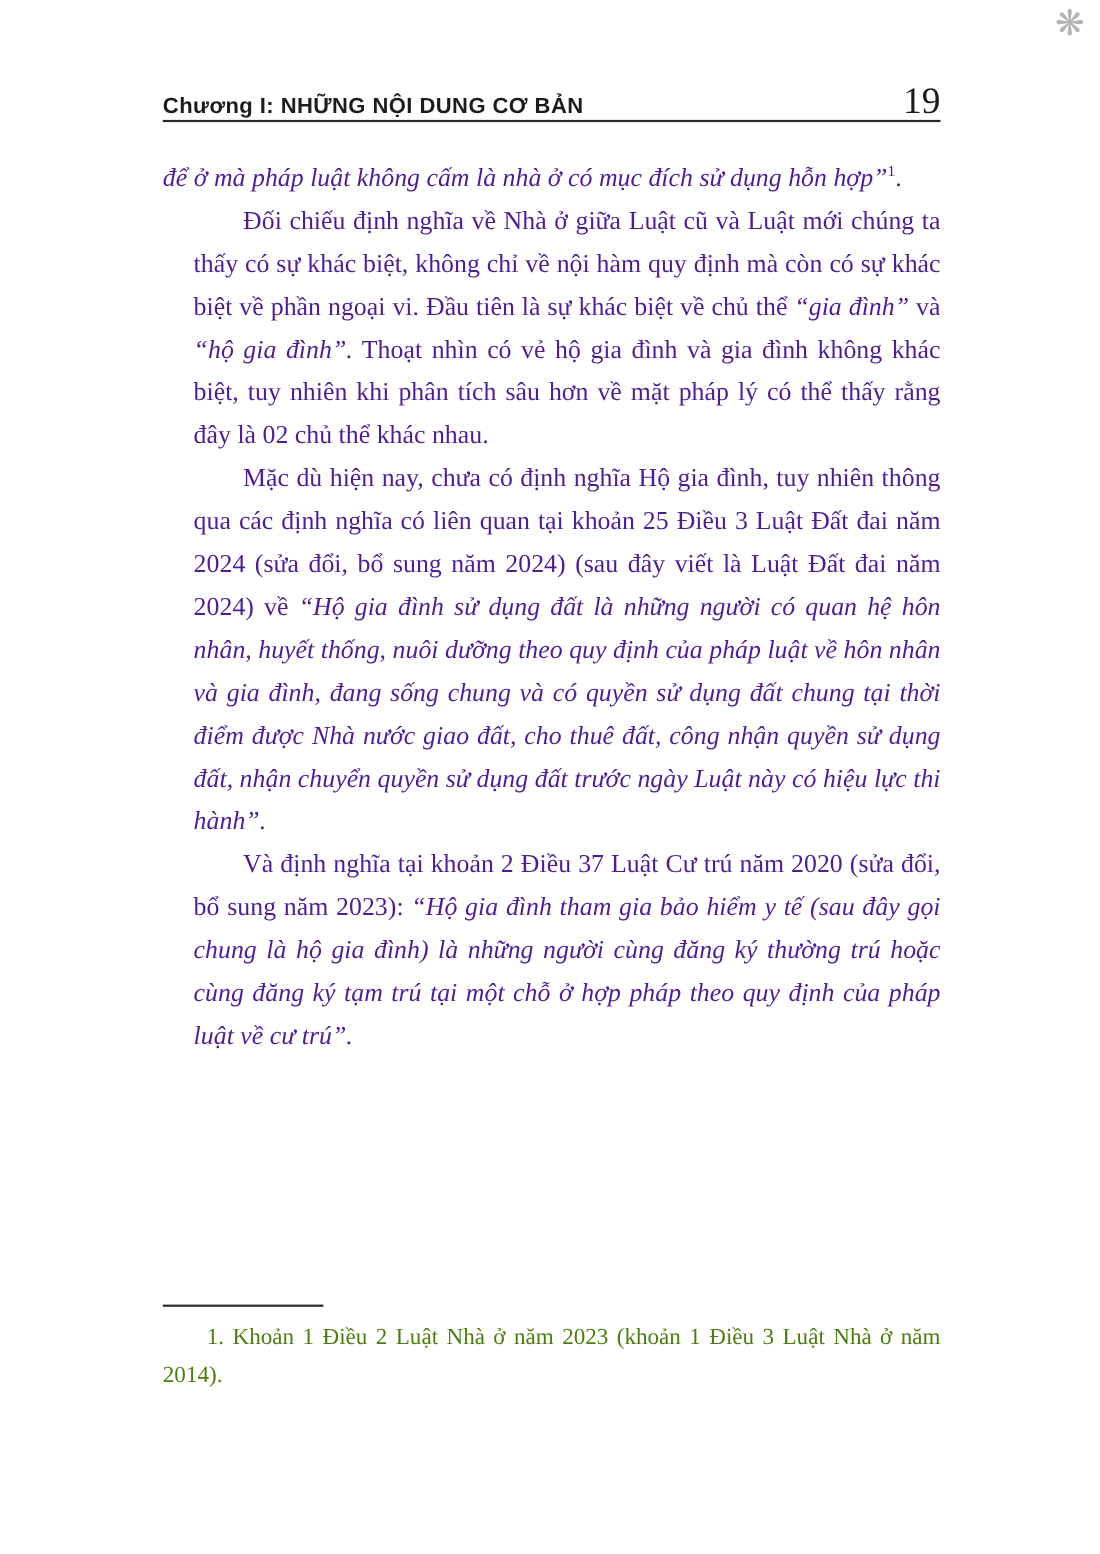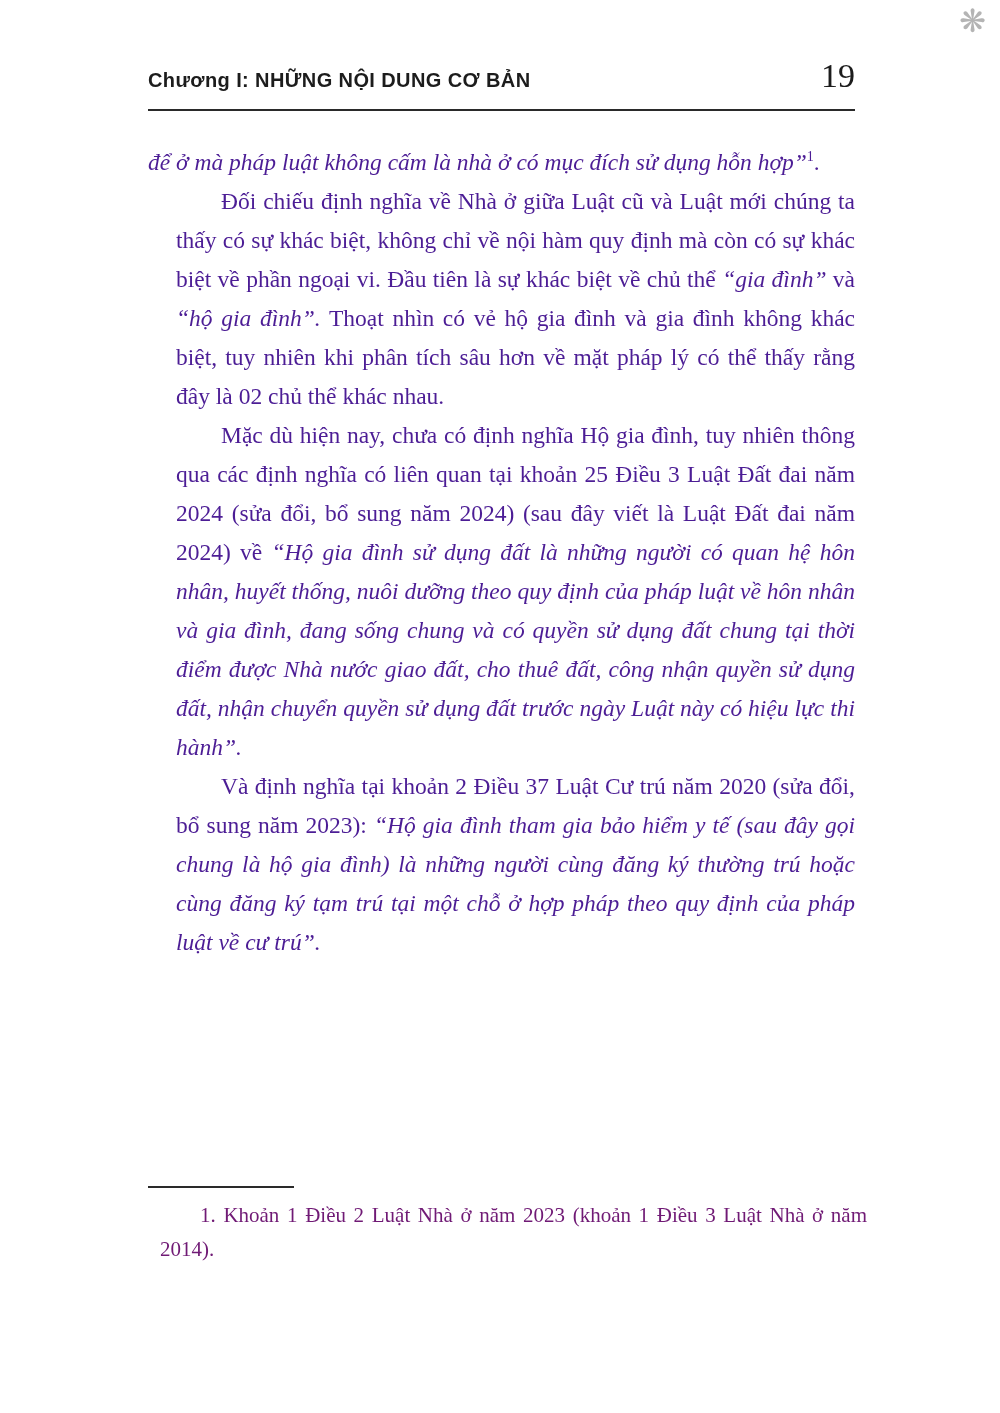--- a/index.html
+++ b/index.html
@@ -13,21 +13,21 @@
   .page { position: absolute; inset: 0; width: 1000px; height: 1413px; background: #fff; }
 
   .corner-icon {
     position: absolute; top: 2px; right: 14px;
     font-size: 32px; color: #b4b4b4;
     font-family: "DejaVu Sans", sans-serif;
     user-select: none;
   }
 
   .header {
-    position: absolute; top: 57px; left: 148px; width: 707px;
+    position: absolute; top: 74px; left: 148px; width: 707px;
     display: flex; justify-content: space-between; align-items: baseline; text-align: right;
   }
   .chapter {
     font-family: "Liberation Sans", sans-serif;
     font-weight: bold; font-size: 20px; letter-spacing: 0.4px;
     color: #1c1c1c;
   }
   .pagenum {
     font-family: "Liberation Serif", serif;
     font-size: 34px; color: #1c1c1c;
@@ -48,24 +48,24 @@
   .italic { font-style: italic; }
   sup.fn-ref {
     font-size: 14px; vertical-align: super; line-height: 0;
   }
 
   .footnote-sep {
     position: absolute; top: 1186px; left: 148px; width: 146px;
     border-top: 2px solid #2a2a2a;
   }
   .footnote {
-    position: absolute; top: 1199px; left: 160px; width: 707px;
+    position: absolute; top: 1199px; left: 148px; width: 707px;
     font-size: 21px; line-height: 33.5px;
     text-align: justify; text-indent: 40px;
-    color: #701a75;
+    color: #4d7c0f;
   }
 </style>
 </head>
 <body>
 
 <div class="page">
 
   <div class="corner-icon">❋</div>
 
   <div class="header">

